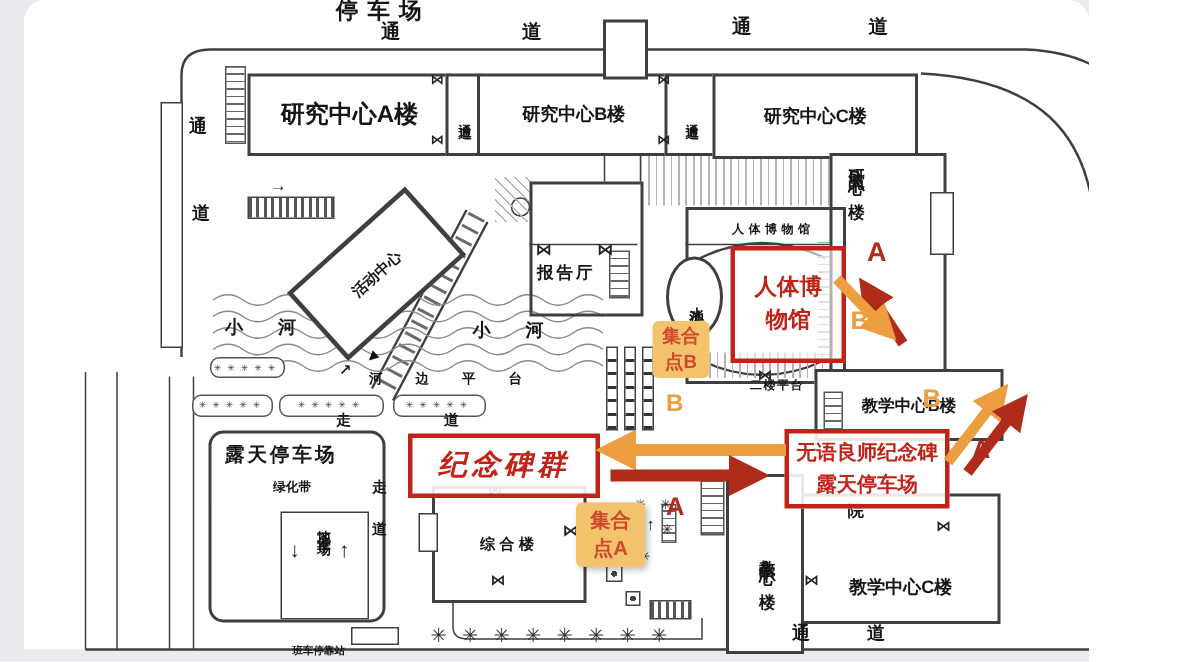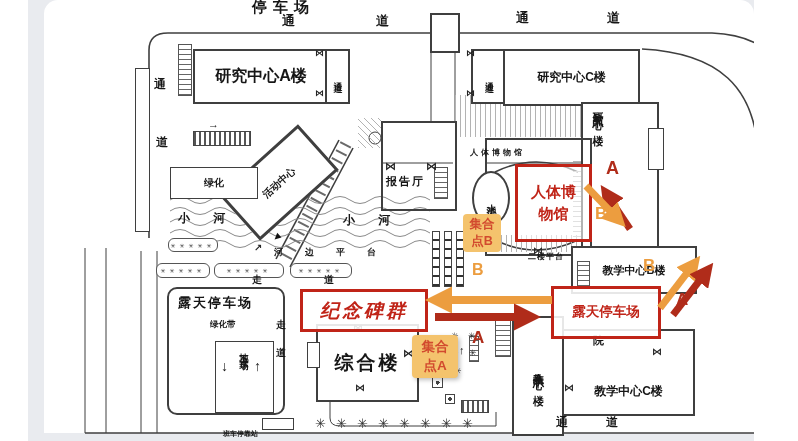--- a/index.html
+++ b/index.html
@@ -1,17 +1,17 @@
 <!DOCTYPE html>
 <html><head>
 <meta charset="utf-8">
 <style>
   html,body{margin:0;padding:0;}
   .stage{position:relative;width:726px;height:441px;background:var(--page-bg,#e9ebef);
-         font-family:"Liberation Sans","DejaVu Sans",sans-serif;overflow:hidden;margin-left:28px;}
+         font-family:"Liberation Sans","DejaVu Sans",sans-serif;overflow:hidden;}
   .map{position:absolute;left:16px;top:0;right:0;bottom:8px;background:#fff;border-radius:14px 14px 0 0;}
   .layer{position:absolute;left:0;top:0;pointer-events:none;}
   .z1{z-index:1}.z30{z-index:30}
   .bld{position:absolute;border:2px solid var(--line,#3f3f3f);background:#fff;display:flex;
        align-items:center;justify-content:center;font-weight:bold;color:#161616;z-index:10;}
   .lbl{position:absolute;color:#161616;font-weight:bold;z-index:12;white-space:nowrap;}
   .vt{writing-mode:vertical-rl;text-orientation:upright;letter-spacing:2px;}
   .redbox{position:absolute;border:3px solid var(--red-box,#c02418);color:var(--red-box,#c02418);
           background:rgba(255,255,255,.88);font-weight:bold;text-align:center;display:flex;
           flex-direction:column;justify-content:center;z-index:20;line-height:1.45;}
@@ -82,44 +82,44 @@
   <div class="lbl" style="left:579px;top:9px;font-size:13px;">道</div>
   <div class="lbl" style="left:126px;top:76px;font-size:12px;">通</div>
   <div class="lbl" style="left:128px;top:134px;font-size:12px;">道</div>
   <div class="lbl" style="left:528px;top:414px;font-size:12px;">通</div>
   <div class="lbl" style="left:578px;top:414px;font-size:12px;">道</div>
 
   <div class="bld" style="left:165px;top:49px;width:132px;height:51px;font-size:16px;">研究中心A楼</div>
   <div class="bld" style="left:297px;top:49px;width:21px;height:51px;">
     <span class="vt" style="font-size:9px;">通道</span>
   </div>
+  <div class="bld" style="left:318px;top:49px;width:125px;height:51px;font-size:12px;">研究中心B楼</div>
   <div class="bld" style="left:443px;top:49px;width:32px;height:51px;">
     <span class="vt" style="font-size:9px;">通道</span>
   </div>
   <div class="bld" style="left:475px;top:49px;width:133px;height:53px;font-size:12px;">研究中心C楼</div>
   <div class="bld" style="left:402px;top:13px;width:26px;height:36px;"></div>
 
   <div class="bld" style="left:553px;top:102px;width:74px;height:153px;"></div>
   <div class="bld" style="left:620px;top:128px;width:14px;height:40px;border-width:1.5px;"></div>
   <div class="lbl vt" style="left:562px;top:104px;font-size:11px;z-index:12;">研究中心D楼</div>
 
   <div class="bld" style="left:353px;top:121px;width:72px;height:86px;background:transparent;"></div>
   <div class="lbl" style="left:358px;top:174px;font-size:11px;letter-spacing:2px;">报告厅</div>
   <div class="bld" style="left:457px;top:138px;width:103px;height:114px;background:transparent;"></div>
-  <div class="lbl" style="left:442px;top:147px;font-size:8px;letter-spacing:3px;font-weight:bold;">人体博物馆</div>
+  <div class="lbl" style="left:488px;top:147px;font-size:8px;letter-spacing:3px;font-weight:bold;">人体博物馆</div>
 
   <div class="bld" style="left:444px;top:171px;width:34px;height:50px;border-radius:50%;">
     <span class="vt" style="font-size:10px;">水池</span>
   </div>
 
   <div class="bld" style="left:198px;top:152px;width:100px;height:55px;transform:rotate(-42deg);border-width:3px;font-size:10px;">活动中心</div>
   <div class="lbl" style="left:226px;top:242px;font-size:10px;color:#222;">↗</div>
   <div class="lbl" style="left:243px;top:232px;font-size:11px;transform:rotate(-132deg);color:#111;">▲</div>
 
-  <div class="bld" style="left:142px;top:167px;width:86px;height:30px;border-width:1.5px;font-size:10px;">绿化</div>
 
   <div class="lbl" style="left:150px;top:210px;font-size:12px;letter-spacing:10px;">小 河</div>
   <div class="lbl" style="left:315px;top:212px;font-size:12px;letter-spacing:10px;">小 河</div>
   <div class="lbl" style="left:246px;top:246px;font-size:9px;letter-spacing:22px;">河边平台</div>
 
   <div class="hatchV" style="left:427px;top:95px;width:130px;height:42px;"></div>
   <div class="hatchV" style="left:458px;top:235px;width:100px;height:17px;"></div>
   <div class="hatchH" style="left:545px;top:160px;width:13px;height:92px;"></div>
   <div class="hatchD" style="left:330px;top:118px;width:24px;height:30px;"></div>
 
@@ -148,21 +148,21 @@
   <div class="lbl" style="left:248px;top:346px;font-size:10px;">道</div>
 
   <div class="bld" style="left:139px;top:287px;width:114px;height:124px;border-radius:10px;align-items:flex-start;justify-content:center;"></div>
   <div class="lbl" style="left:150px;top:294px;font-size:13px;letter-spacing:2px;text-align:right;">露天停车场</div>
   <div class="lbl" style="left:182px;top:319px;font-size:8.5px;">绿化带</div>
   <div class="bld" style="left:187px;top:341px;width:57px;height:70px;border-width:1.5px;"></div>
   <div class="lbl vt" style="left:209px;top:346px;font-size:9px;">地下停车场</div>
   <div class="lbl" style="left:193px;top:358px;font-size:14px;">↓</div>
   <div class="lbl" style="left:226px;top:358px;font-size:14px;">↑</div>
 
-  <div class="bld" style="left:288px;top:324px;width:99px;height:74px;border-width:2.5px;font-size:19px;letter-spacing:3px;">综合楼</div>
+  <div class="bld" style="left:288px;top:324px;width:99px;height:74px;border-width:2.5px;font-size:10px;letter-spacing:3px;">综合楼</div>
   <div class="bld" style="left:279px;top:342px;width:11px;height:24px;border-width:1.5px;"></div>
 
   <div class="bld" style="left:484px;top:316px;width:48px;height:116px;">
     <span class="vt" style="font-size:11px;">教学中心A楼</span>
   </div>
   <div class="bld" style="left:534px;top:329px;width:133px;height:87px;align-items:flex-end;font-size:12px;padding-bottom:14px;box-sizing:border-box;">教学中心C楼</div>
   <div class="bld" style="left:543px;top:246px;width:122px;height:44px;font-size:11px;">教学中心B楼</div>
   <div class="lbl" style="left:565px;top:333px;font-size:11px;">院</div>
   <div class="lbl" style="left:500px;top:251px;font-size:8px;letter-spacing:1px;">二楼平台</div>
 
@@ -201,20 +201,21 @@
 
   <div class="bld" style="left:234px;top:418px;width:30px;height:10px;border-width:1.5px;"></div>
   <div class="lbl" style="left:195px;top:429px;font-size:7px;">班车停靠站</div>
 
   <div class="redbox" style="left:487px;top:164px;width:71px;height:72px;font-size:15px;background:rgba(255,255,255,.6);">
     <div>人体博</div>
     <div>物馆</div>
   </div>
   <div class="redbox" style="left:272px;top:289px;width:122px;height:37px;font-size:19px;letter-spacing:3px;border-width:3.5px;font-style:italic;">纪念碑群</div>
   <div class="redbox" style="left:523px;top:286px;width:104px;height:47px;font-size:13.5px;line-height:1.55;">
+    <div>无语良师纪念碑</div>
     <div>露天停车场</div>
   </div>
 
   <div class="assembly" style="left:435px;top:214px;width:38px;height:38px;font-size:12.5px;">
     <div>集合</div>
     <div>点B</div>
   </div>
   <div class="assembly" style="left:384px;top:335px;width:46px;height:43px;font-size:13.5px;box-shadow:2px 2px 4px rgba(0,0,0,.25);">
     <div>集合</div>
     <div>点A</div>

